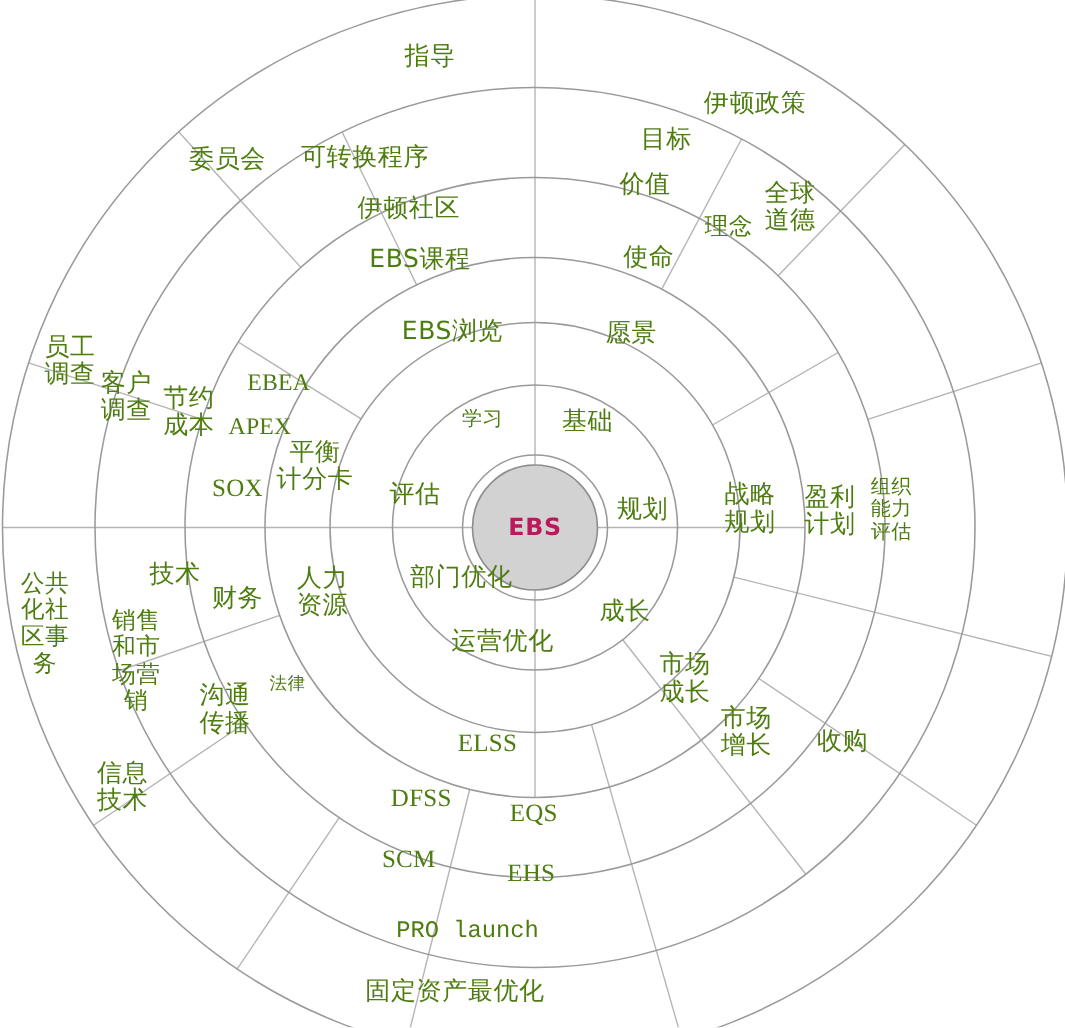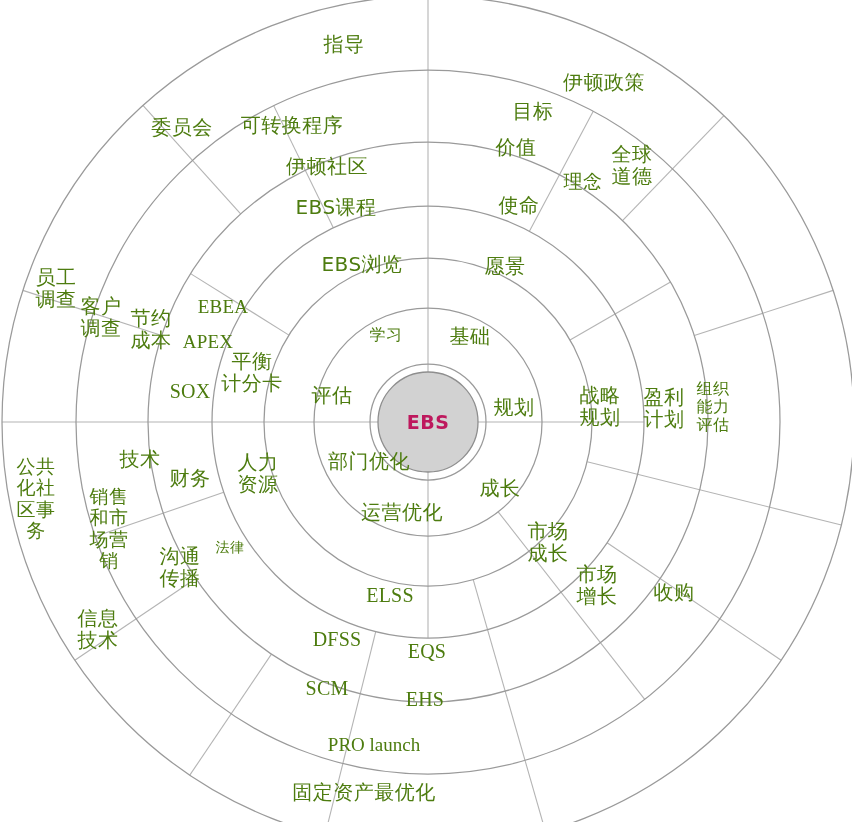--- a/index.html
+++ b/index.html
@@ -59,21 +59,21 @@
   .node-label.cn {
     font-family: "DejaVu Sans", "Liberation Sans", sans-serif;
     font-size: 19px;
   }
   .node-label.latin {
     font-family: "Liberation Serif", "DejaVu Serif", serif;
     font-size: 19px;
     letter-spacing: 0.2px;
   }
   .node-label.mono {
-    font-family: Liberation Serif, serif;
+    font-family: Liberation Mono, monospace;
     font-size: 18px;
     letter-spacing: 0;
   }
   .hub-label {
     position: absolute;
     transform: translate(-50%, -50%);
     font-family: "DejaVu Sans", "Liberation Sans", sans-serif;
     font-size: 19px;
     font-weight: bold;
     color: #be185d;

